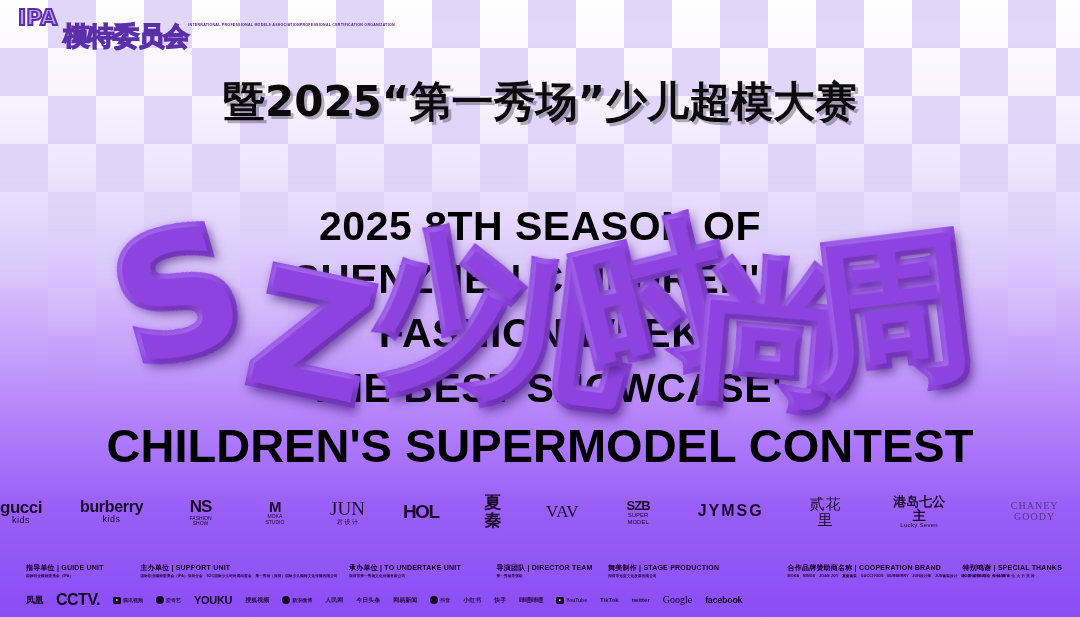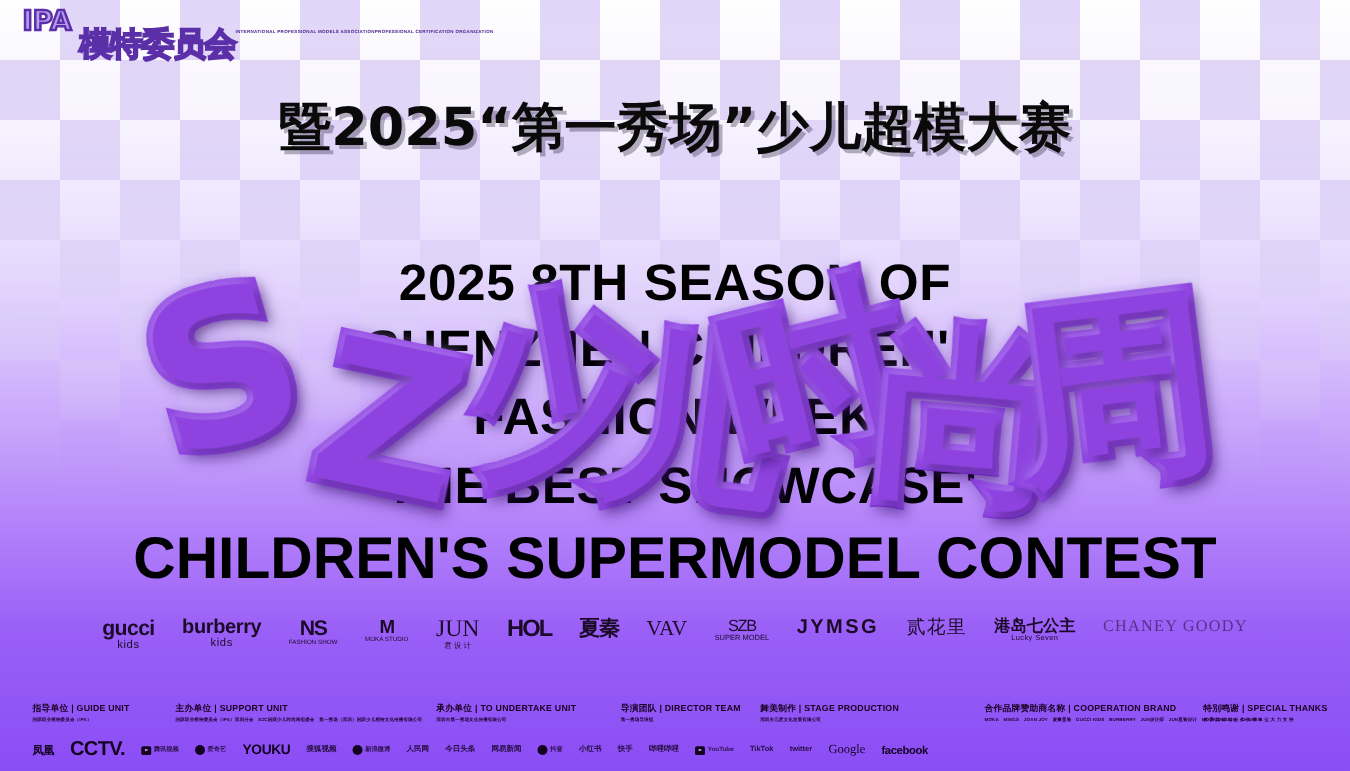--- a/index.html
+++ b/index.html
@@ -128,22 +128,22 @@
     display:inline-block;
     background:radial-gradient(ellipse 60% 55% at 35% 28%, #c79bf5 0%, #a263ef 32%, #8334dd 62%, #6a21bd 100%);
     -webkit-background-clip:text;
     background-clip:text;
     color:transparent;
   }
 
   
   #brands {
     position:absolute; left:0; top:494px; width:1080px;
-    display:flex; justify-content:center;
-    gap:22px; z-index:11;
+    display:flex; align-items:center; justify-content:center;
+    gap:38px; z-index:11;
   }
   .brand {
     color:#120318;
     font-family:"Liberation Sans", sans-serif;
     text-align:center;
     line-height:1.05;
     opacity:0.92;
   }
   .brand .b-main { display:block; font-weight:700; }
   .brand .b-sub  { display:block; font-weight:400; }
@@ -153,27 +153,27 @@
   .b-burberry .b-sub { font-size:9px; letter-spacing:0.5px; margin-top:-1px;}
   .b-ns .b-main{ font-size:17px; font-weight:900; letter-spacing:-1px;}
   .b-ns .b-sub { font-size:5px; letter-spacing:0px;}
   .b-moka .b-main{ font-size:15px; font-weight:900; letter-spacing:-0.8px;}
   .b-moka .b-sub { font-size:5px;}
   .b-jun .b-main{ font-size:19px; font-weight:400; letter-spacing:0px; font-family:"Liberation Serif", serif;}
   .b-jun .b-sub { font-size:6px;}
   .b-hol .b-main{ font-size:19px; font-weight:900; letter-spacing:-1.5px;}
   .b-xiaqin .b-main{ font-size:17px; font-weight:900; letter-spacing:-1px;}
   .b-vav .b-main{ font-size:17px; font-weight:400; letter-spacing:0px; font-family:"Liberation Serif", serif;}
-  .b-blk .b-main{ font-size:13px; font-weight:400; letter-spacing:-1px;}
+  .b-blk .b-main{ font-size:13px; font-weight:700; letter-spacing:-1px;}
   .b-blk .b-sub{ font-size:6px;}
   .b-jymsg .b-main{ font-size:16px; font-weight:700; letter-spacing:2px;}
   .b-ding .b-main{ font-size:15px; font-weight:400; letter-spacing:1px;}
   .b-lucky .b-main{ font-size:13px; font-weight:700; letter-spacing:0px;}
   .b-lucky .b-sub{ font-size:6px; letter-spacing:0.3px;}
-  .b-chaney .b-main{ font-size:13px; font-weight:400; letter-spacing:1px; opacity:0.55; font-family:"Liberation Serif", serif;}
+  .b-chaney .b-main{ font-size:10px; font-weight:400; letter-spacing:1px; opacity:0.55; font-family:"Liberation Serif", serif;}
 
   
   #credits {
     position:absolute; left:0; top:563px; width:1080px; height:54px;
     z-index:11; color:#180224;
   }
   .cred-row {
     position:absolute; left:26px; right:18px; top:0;
     display:flex; align-items:flex-start;
   }

